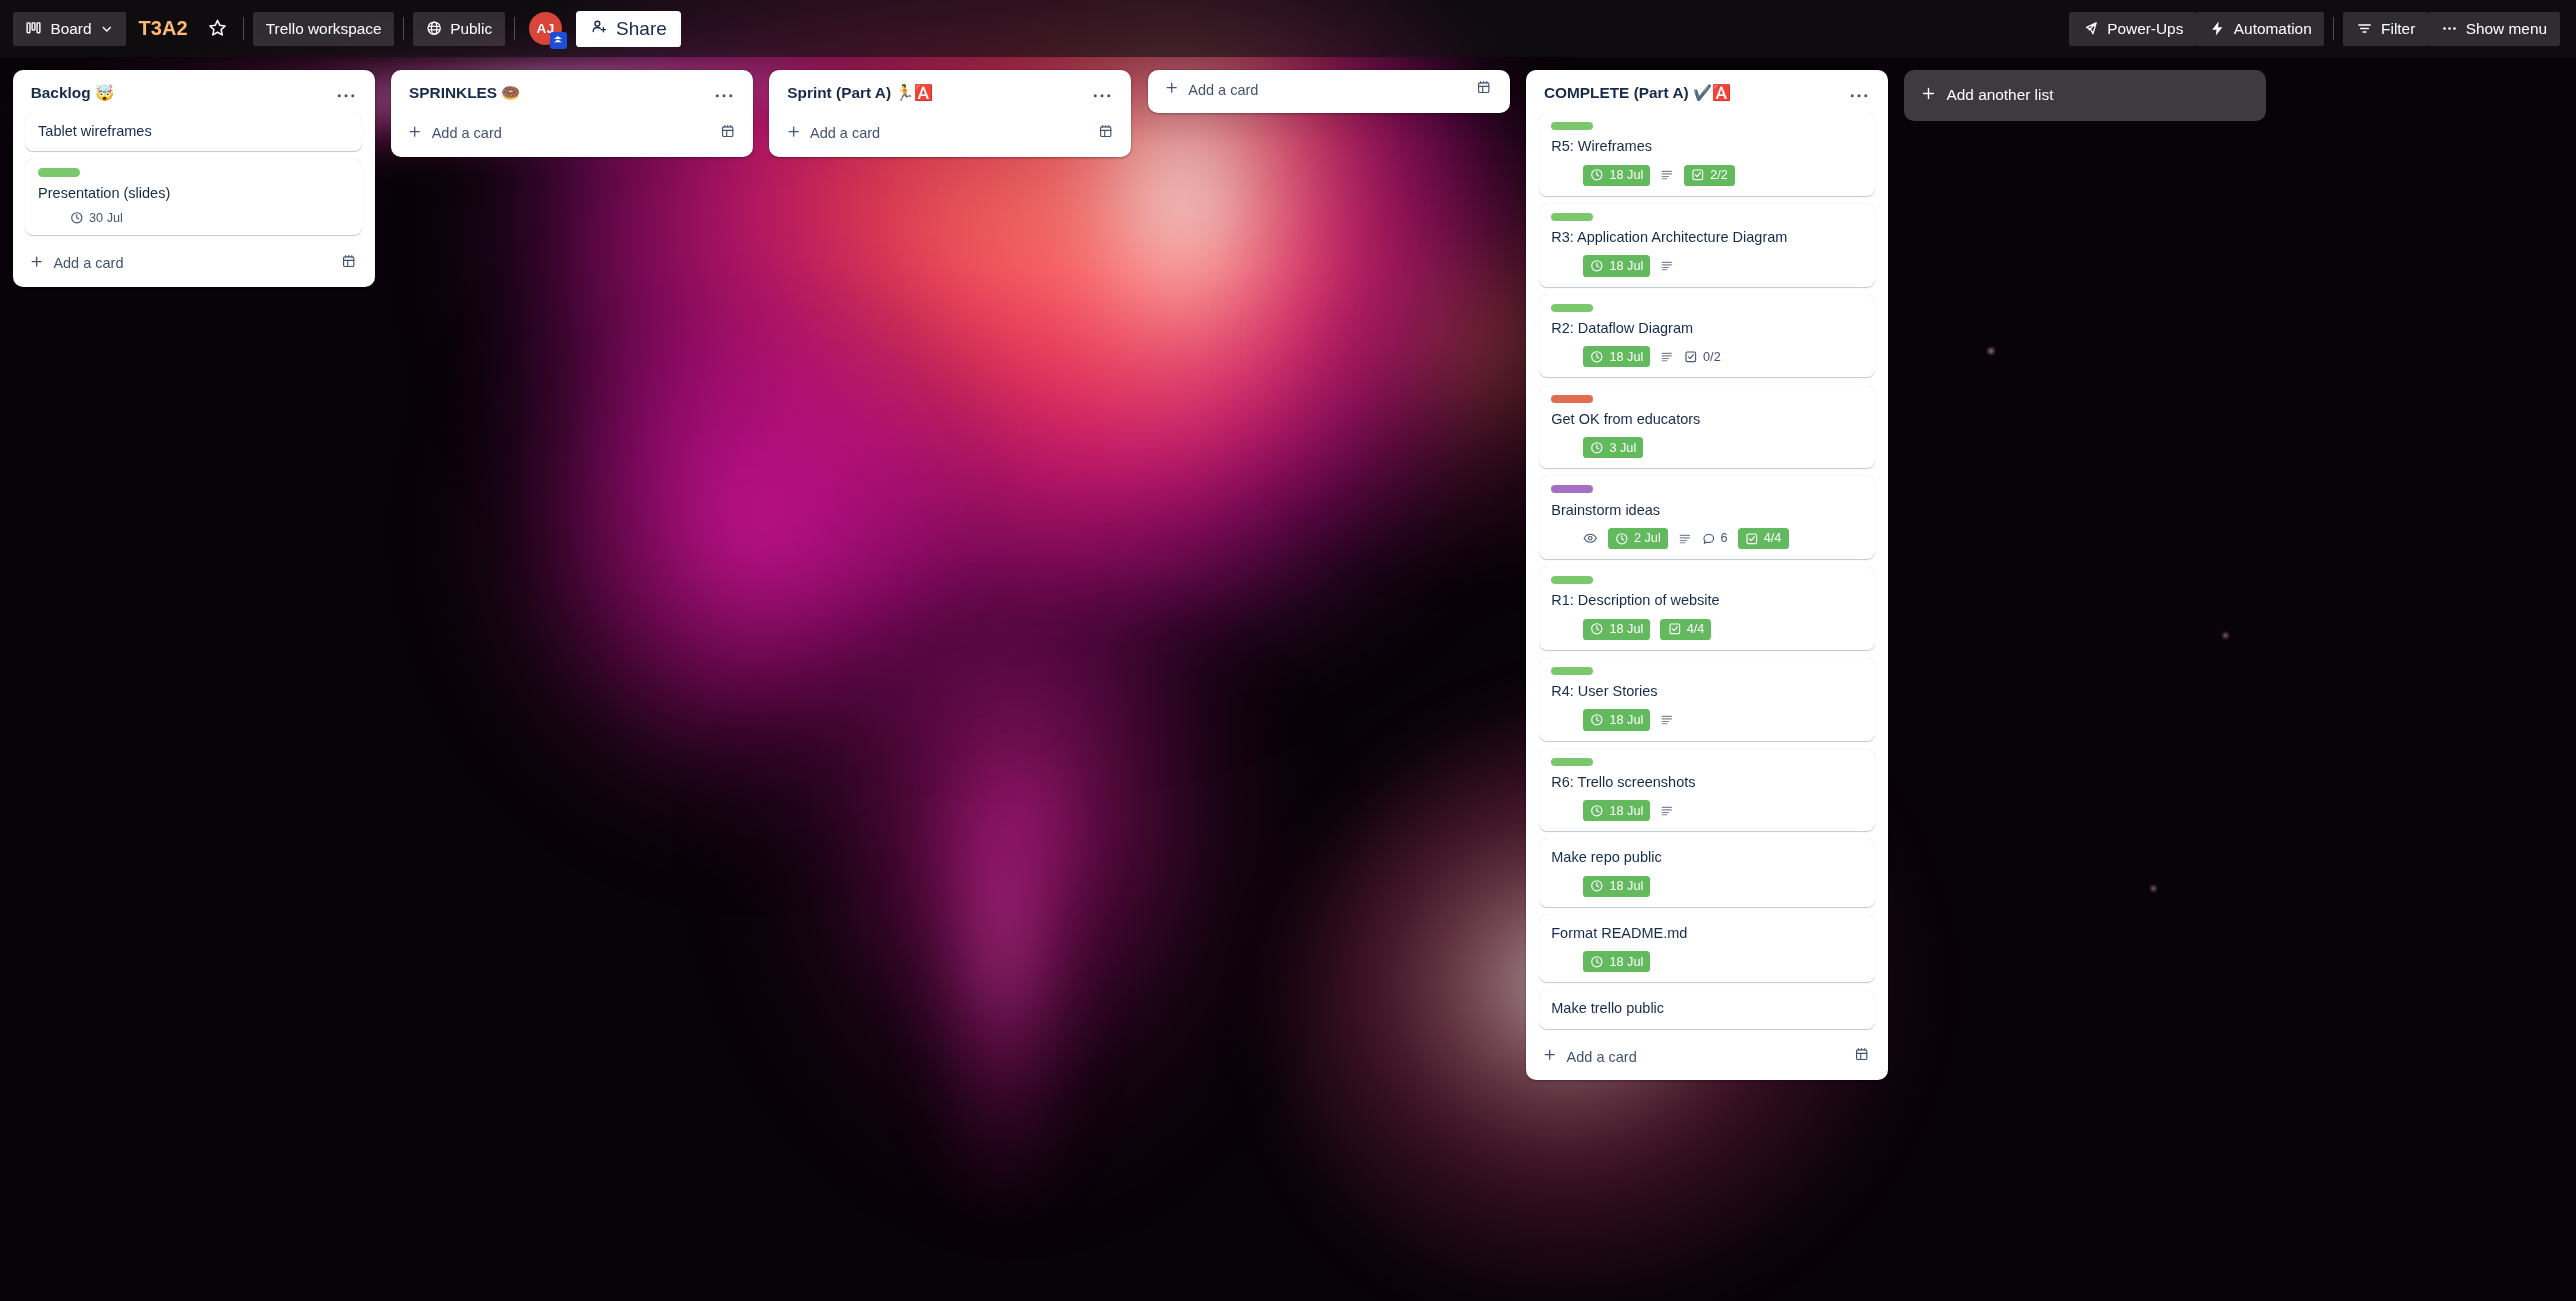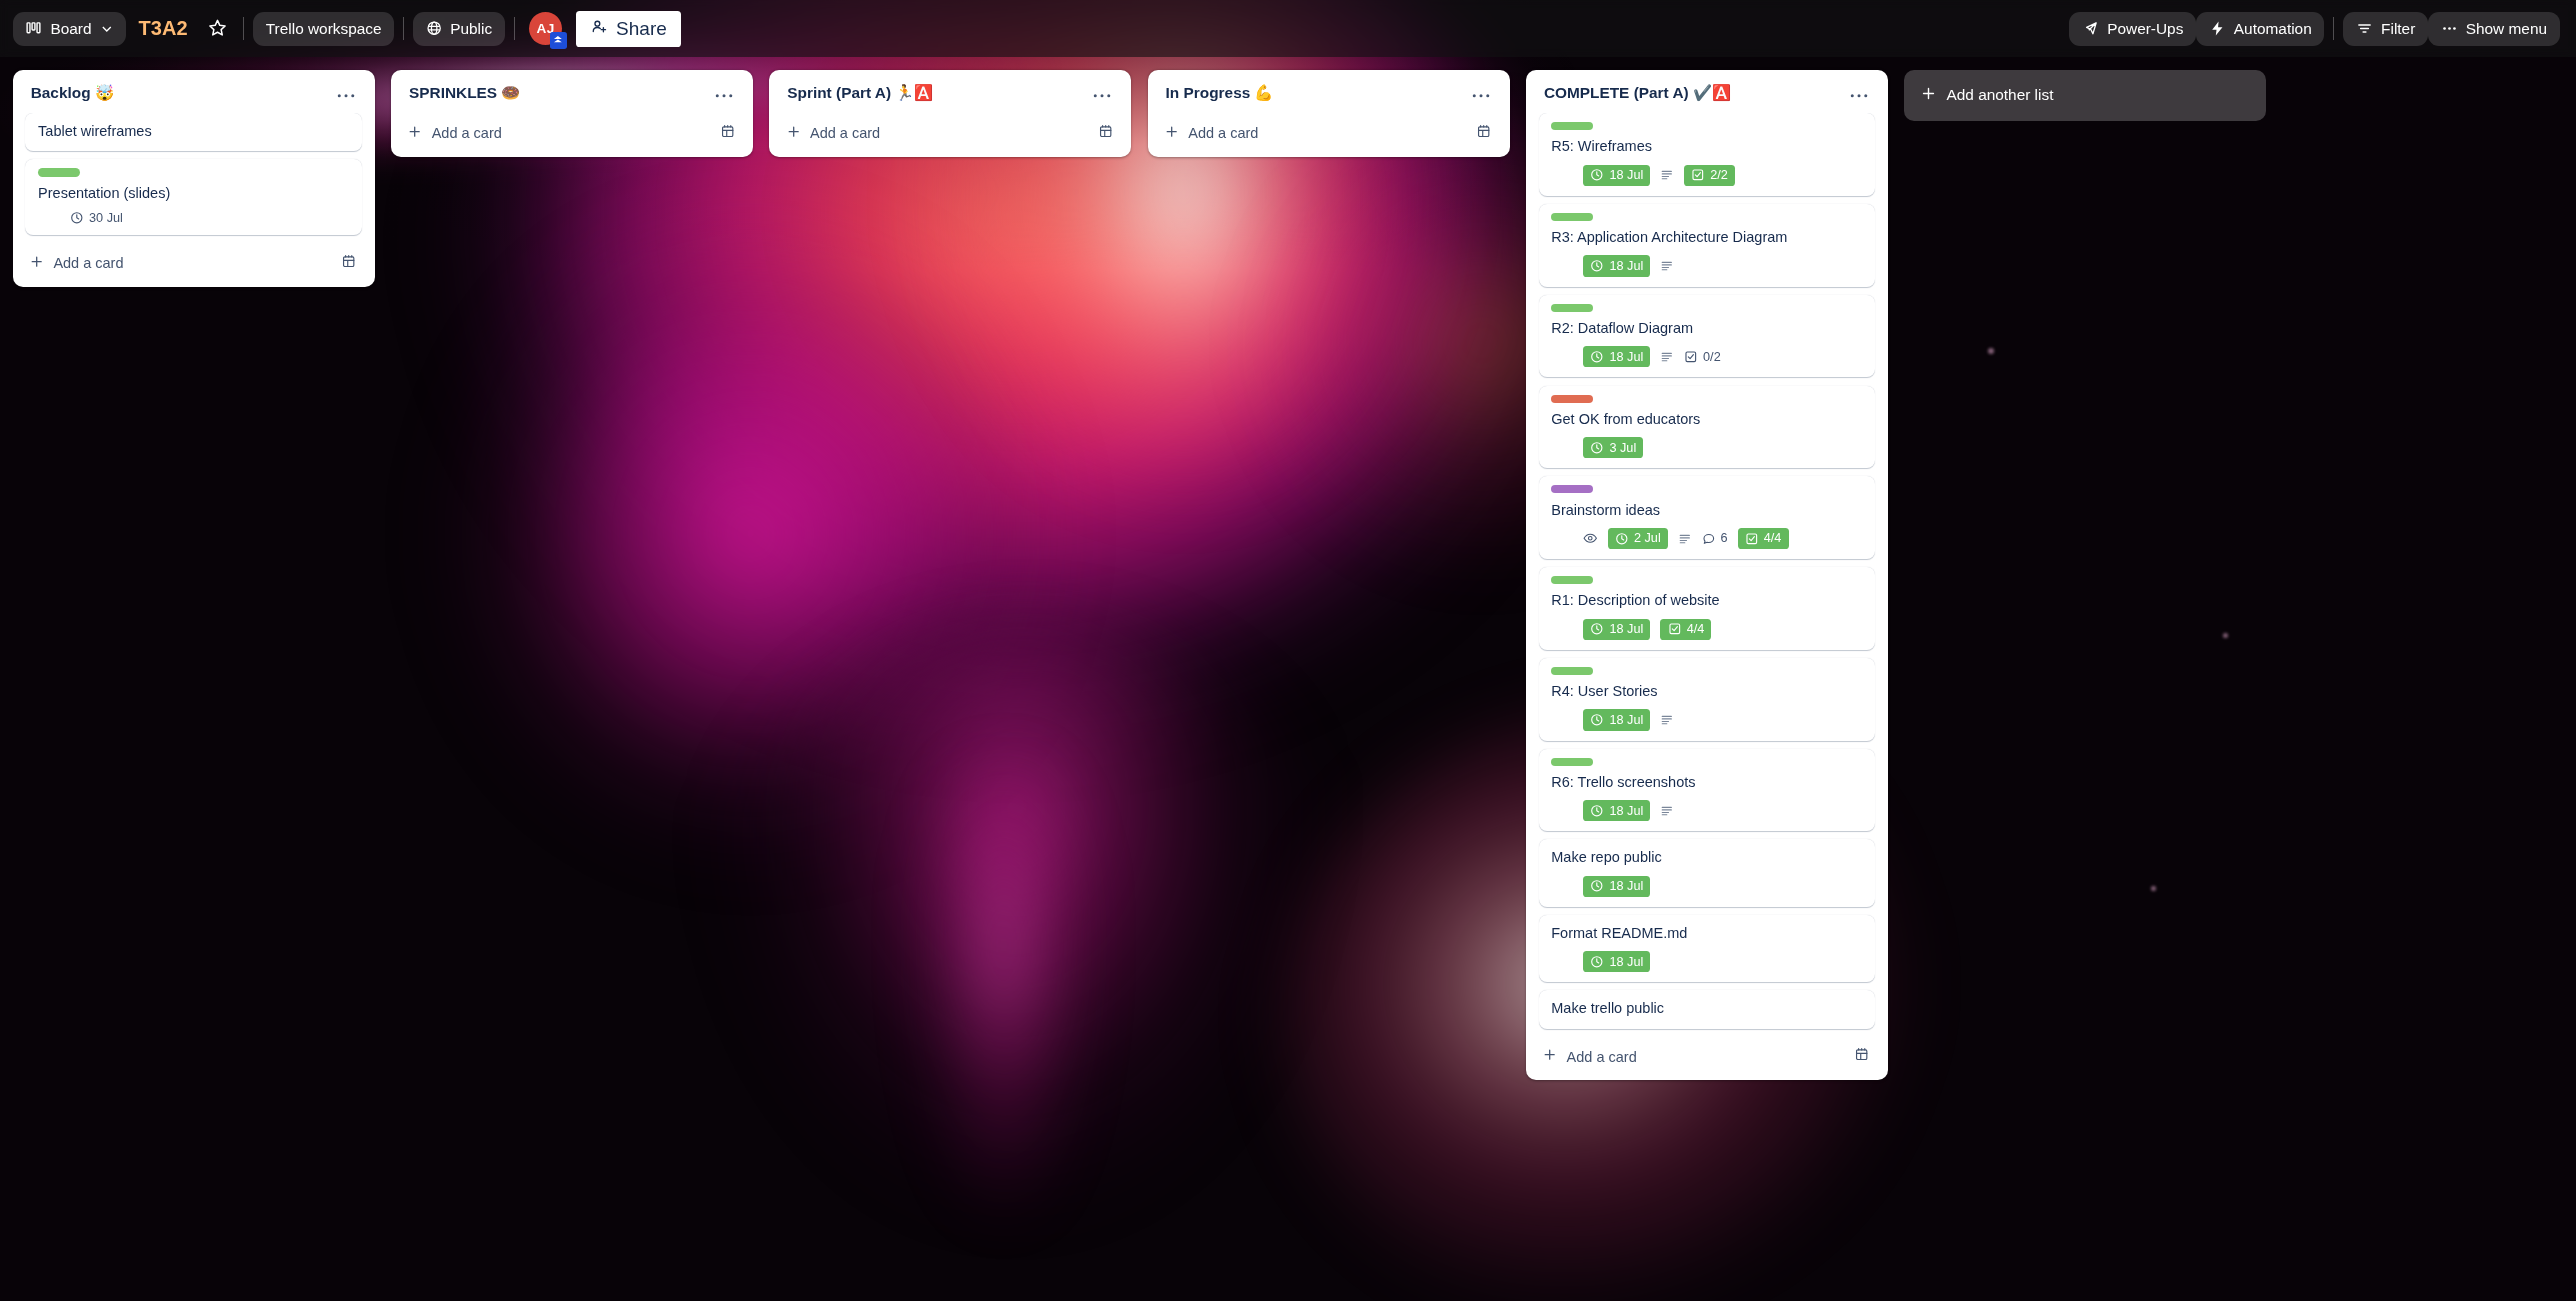--- a/index.html
+++ b/index.html
@@ -134,21 +134,21 @@
     background: rgba(18,18,20,0.62);
     backdrop-filter: blur(5.4px);
     gap: 0px;
   }
   .hdr-left { display: flex; align-items: center; gap: 0; }
   .hdr-right { margin-left: auto; display: flex; align-items: center; gap: 0; }
 
   .hdr-btn {
     display: flex; align-items: center; gap: 8.1px;
     height: 34px; padding: 0 12.7px;
-    border-radius: 11px;
+    border-radius: 2px;
     color: #ffffff;
     font-size: 15.4px;
     background: rgba(255,255,255,0.14);
     cursor: pointer;
     white-space: nowrap;
   }
   .hdr-btn svg { display: block; }
 
   .board-title {
     font-size: 20px; font-weight: bold; color: #fdba74;
@@ -521,31 +521,20 @@
             <span>Add a card</span>
           </div>
           <div class="template-icon"><svg width="15.4" height="15.4" viewBox="0 0 24 24" fill="none" stroke="#44546f" stroke-width="1.8" stroke-linecap="round" stroke-linejoin="round">
               <rect x="4" y="4.5" width="16" height="15" rx="2"></rect>
               <path d="M4 10h16M10.5 10v9.5"></path>
               <path d="M7.2 2.5v2M12 2.5v2M16.8 2.5v2"></path>
             </svg></div>
         </div>
       </div>
       <div class="list">
-        <div class="list-header">
-          <div class="list-title">
-            <span>In Progress</span>
-            <span class="emoji">💪</span>
-          </div>
-          <div class="list-menu"><svg width="18" height="5.4" viewBox="0 0 24 6" fill="#44546f">
-              <circle cx="3" cy="3" r="2"></circle>
-              <circle cx="12" cy="3" r="2"></circle>
-              <circle cx="21" cy="3" r="2"></circle>
-            </svg></div>
-        </div>
         <div class="cards"></div>
         <div class="list-footer">
           <div class="add-card-text">
             <span><svg width="15.4" height="15.4" viewBox="0 0 24 24" fill="none" stroke="#44546f" stroke-width="2" stroke-linecap="round" stroke-linejoin="round">
                 <path d="M12 5v14M5 12h14"></path>
               </svg></span>
             <span>Add a card</span>
           </div>
           <div class="template-icon"><svg width="15.4" height="15.4" viewBox="0 0 24 24" fill="none" stroke="#44546f" stroke-width="1.8" stroke-linecap="round" stroke-linejoin="round">
               <rect x="4" y="4.5" width="16" height="15" rx="2"></rect>

